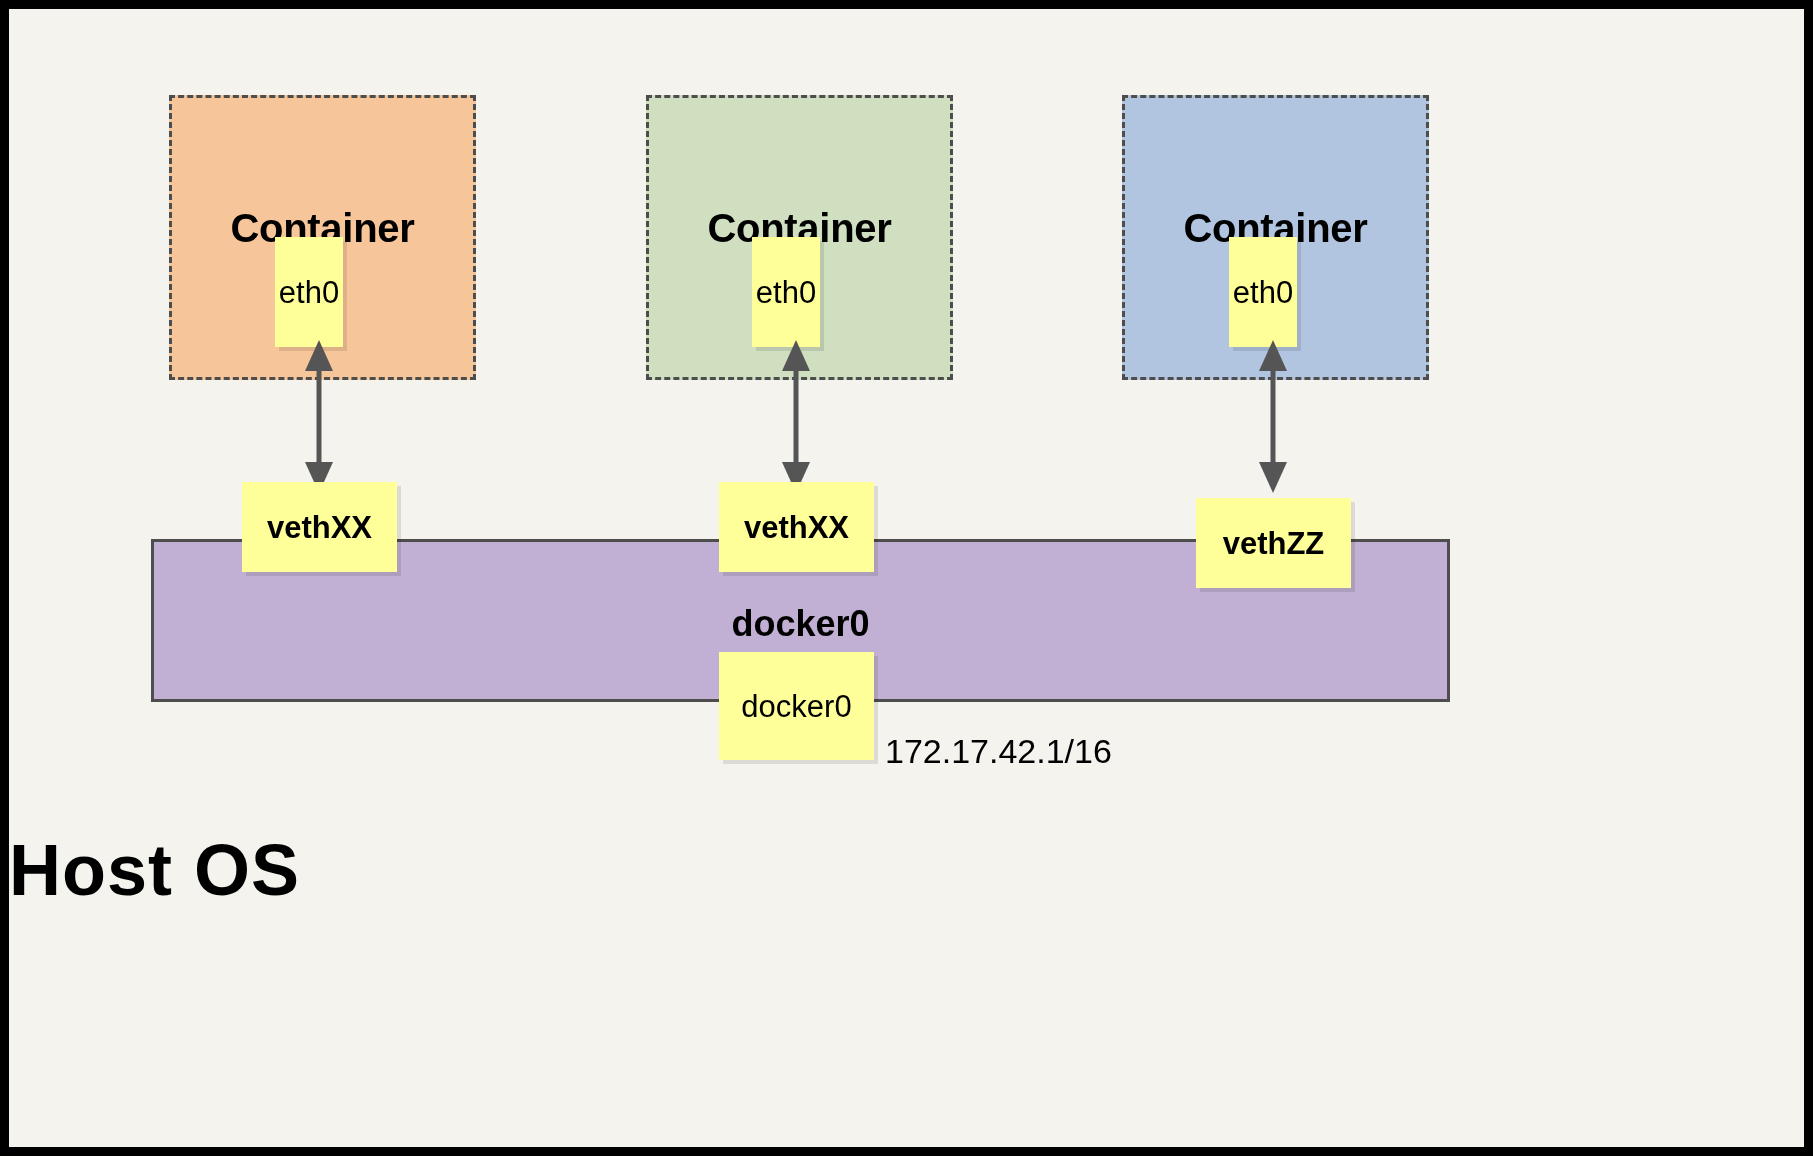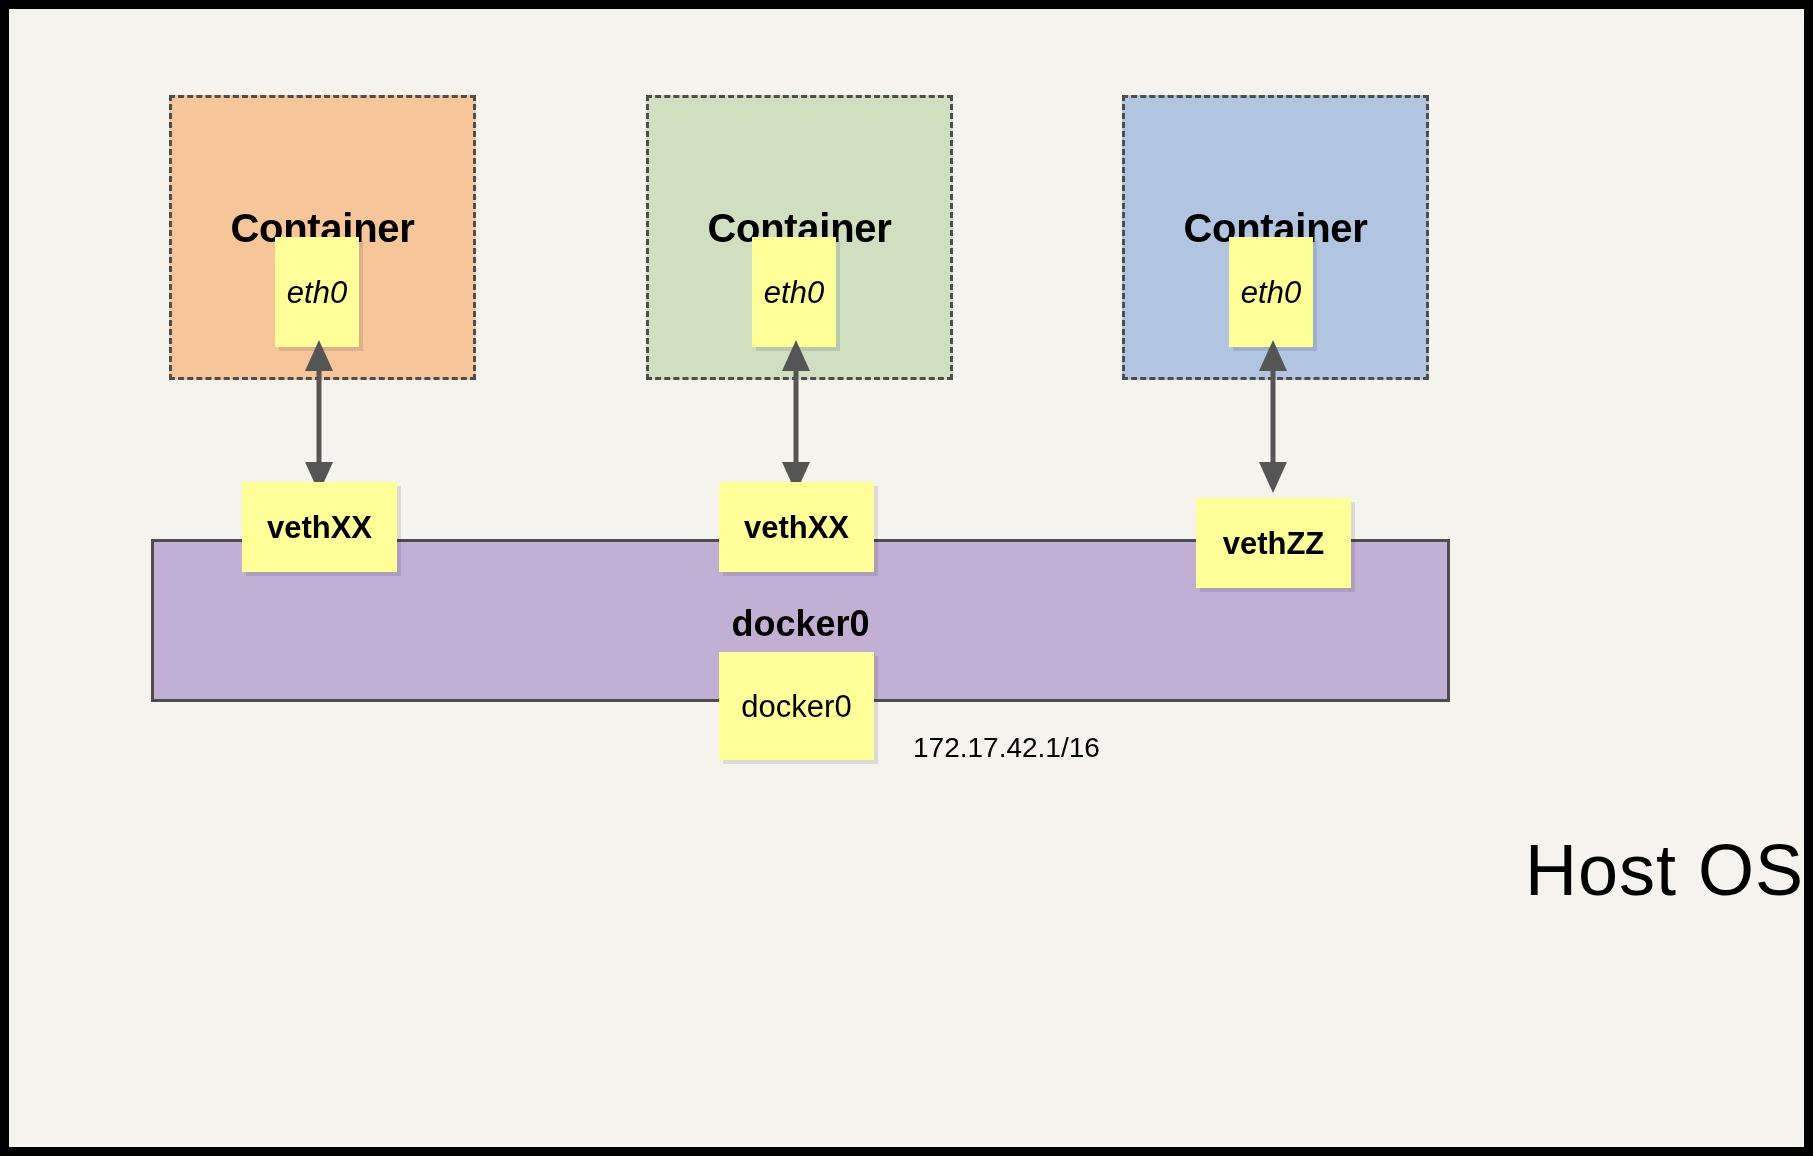--- a/index.html
+++ b/index.html
@@ -56,21 +56,21 @@
     box-shadow: 4px 4px 0 rgba(0,0,0,0.10);
     display: flex;
     align-items: center;
     justify-content: center;
     font-size: 31px;
     color: #000000;
     line-height: 1;
   }
 
   
-  .eth0-box { width: 84px; height: 110px; top: 228px; font-style: italic; }
+  .eth0-box { width: 68px; height: 110px; top: 228px; }
   #eth0-1 { left: 266px; }
   #eth0-2 { left: 743px; }
   #eth0-3 { left: 1220px; }
 
   
   .veth-box { width: 155px; height: 90px; top: 473px; font-weight: bold; }
   #veth-xx { left: 233px; }
   #veth-yy { left: 710px; }
   #veth-zz { left: 1187px; margin-top: 16px; }
 
@@ -113,33 +113,32 @@
   }
   #arrow-1 { left: 288px; }
   #arrow-2 { left: 765px; }
   #arrow-3 { left: 1242px; }
 
   
   #ip-label {
     position: absolute;
     left: 876px;
     top: 723px;
-    font-size: 28px;
+    font-size: 34px;
     color: #000000;
     white-space: nowrap;
-    margin-left: 28px;
   }
   #host-os-label {
     position: absolute;
     left: 0;
     right: 0;
     top: 820px;
-    text-align: right;
+    text-align: left;
     font-size: 72px;
-    font-weight: normal;
+    font-weight: bold;
     color: #000000;
     letter-spacing: 1px;
   }
 </style>
 </head>
 <body>
 
 <div id="diagram-frame">
 
   <div id="docker0-bar">

